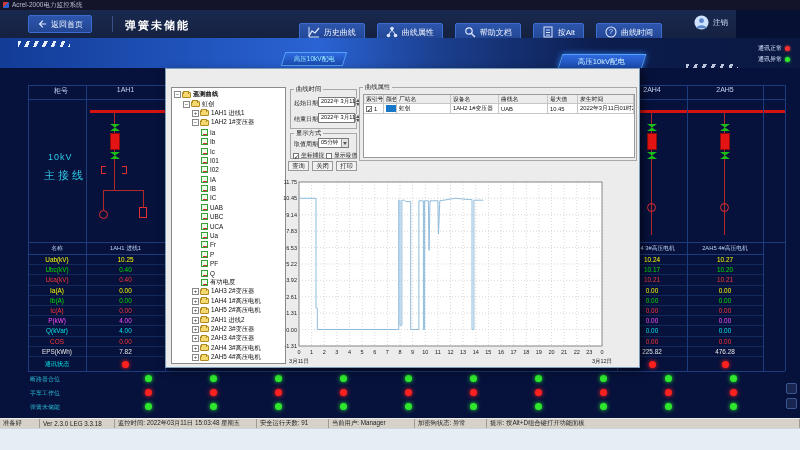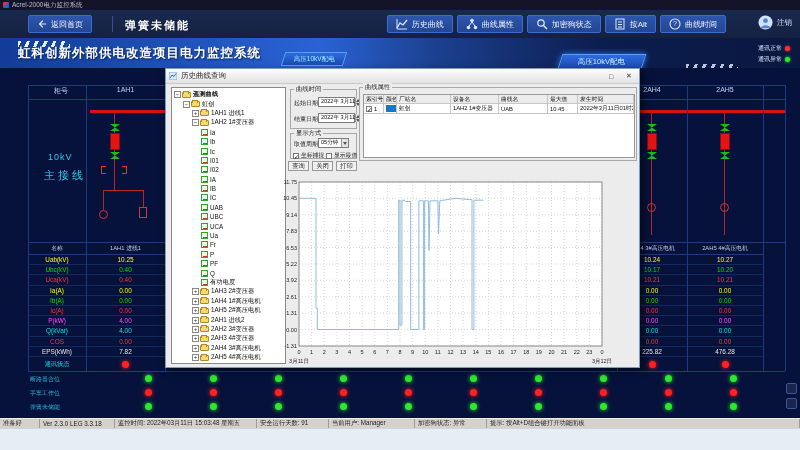--- a/index.html
+++ b/index.html
@@ -4,26 +4,26 @@
 <style>
   *{box-sizing:border-box;margin:0;padding:0}
   html,body{margin:0;overflow:hidden;background:#000}
   body{font-family:"Liberation Sans","DejaVu Sans",sans-serif}
   #screen{position:relative;width:800px;height:450px;overflow:hidden;background:#061033}
   .abs{position:absolute}
   
   #wtitle{left:0;top:0;width:800px;height:10px;background:#13132a;color:#b9bdd3;font-size:6.5px;display:flex;align-items:center;padding-left:3px;gap:3px}
   #wtitle .appico{width:6px;height:6px;background:linear-gradient(135deg,#d23a3a 50%,#2a5fd2 50%);border-radius:1px}
   
-  #appbar{left:0;top:10px;width:800px;height:28px;background:linear-gradient(180deg,#19294f,#152140)}
+  #appbar{left:0;top:10px;width:736px;height:28px;background:linear-gradient(180deg,#19294f,#152140)}
   .navbtn{display:flex;align-items:center;gap:4px;height:18px;padding:0 8px;background:linear-gradient(180deg,#2c55ac,#234693);border:1px solid #3d6cd0;border-radius:2px;color:#eef4ff;font-size:8px;font-family:inherit;cursor:pointer;white-space:nowrap}
   #backbtn{position:absolute;left:28px;top:5px}
   #brand-div{left:112px;top:6px;width:1px;height:16px;background:#3c4f86}
   #brand{left:125px;top:8px;color:#fff;font-size:11px;font-weight:bold;letter-spacing:2px}
-  #nav-list{position:absolute;right:74px;top:5px;display:flex;gap:4px}
+  #nav-list{position:absolute;right:74px;top:13px;display:flex;gap:12px}
   #userbox{position:absolute;right:8px;top:5px;display:flex;align-items:center;gap:4px;color:#d7e4ff;font-size:7.5px}
   
   #banner{left:0;top:38px;width:800px;height:30px;background:linear-gradient(90deg,#123c96 0%,#2a63d4 40%,#1b3f8e 55%,#0c1d4e 75%,#0a1840 100%)}
   .stripes{background:repeating-linear-gradient(115deg,#e8f0ff 0px,#e8f0ff 3px,transparent 3px,transparent 8px)}
   #btitle{left:18px;top:7px;color:#fff;font-size:12.5px;font-weight:bold;letter-spacing:1px;text-shadow:1px 1px 2px #06204e}
   .tabpar{transform:skewX(-18deg);background:linear-gradient(180deg,#2e6ae0,#1c4cb0);border:1px solid #57a0f5;display:flex;align-items:center;justify-content:center}
   .tabpar span{transform:skewX(18deg);color:#9bf0ff}
   #legend-box{position:absolute;right:10px;top:5px;width:56px}
   .lgitem{display:flex;align-items:center;justify-content:flex-end;gap:3px;color:#d5e4ff;font-size:6px;height:11px}
   .lgdot{width:5px;height:5px;border-radius:50%}
@@ -105,21 +105,21 @@
             <circle cx="9.5" cy="9.5" r="1.8" fill="#dbe6ff"></circle>
             <path d="M6,4 L3,8 M6,4 L9,8" stroke="#dbe6ff" stroke-width="1" fill="none"></path>
           </svg>
           <span>曲线属性</span>
         </button>
         <button class="navbtn">
           <svg width="12" height="12" viewBox="0 0 12 12">
             <circle cx="5" cy="5" r="3.2" fill="none" stroke="#dbe6ff" stroke-width="1.2"></circle>
             <line x1="7.5" y1="7.5" x2="11" y2="11" stroke="#dbe6ff" stroke-width="1.4"></line>
           </svg>
-          <span>加密狗状态</span>
+          <span>帮助文档</span>
         </button>
         <button class="navbtn">
           <svg width="12" height="12" viewBox="0 0 12 12">
             <rect x="2" y="1" width="8" height="10" fill="none" stroke="#dbe6ff" stroke-width="1"></rect>
             <line x1="4" y1="4" x2="8" y2="4" stroke="#dbe6ff"></line>
             <line x1="4" y1="6.5" x2="8" y2="6.5" stroke="#dbe6ff"></line>
             <line x1="4" y1="9" x2="8" y2="9" stroke="#dbe6ff"></line>
           </svg>
           <span>按Alt</span>
         </button>
@@ -136,21 +136,20 @@
         <circle cx="8" cy="8" r="7.5" fill="#cfe2ff"></circle>
           <circle cx="8" cy="6" r="2.6" fill="#5a86c8"></circle>
           <path d="M2.5,14 a6,5 0 0 1 11,0 Z" fill="#5a86c8"></path>
       </svg>
       <span>注销</span>
     </div>
   </div>
 
   <div class="abs" id="banner">
     <div class="abs stripes" style="left:18px;top:3px;width:52px;height:6px"></div>
-    <span class="abs" id="btitle">虹科创新外部供电改造项目电力监控系统</span>
     <div class="abs tabpar" style="left:283px;top:14px;width:62px;height:14px">
       <span style="font-size:6.5px">高压10kV配电</span>
     </div>
     <div class="abs tabpar" style="left:560px;top:16px;width:84px;height:15px;box-shadow:0 0 6px #2a7af0">
       <span style="font-size:7.5px;color:#cdf2ff">高压10kV配电</span>
     </div>
     <div class="abs stripes" style="left:686px;top:26px;width:52px;height:7px;opacity:.8"></div>
     <div id="legend-box">
         <div class="lgitem">
           <span>通讯正常</span>
@@ -314,29 +313,20 @@
       <div class="abs" style="left: 340px; top: 335px; width: 7px; height: 7px; border-radius: 50%; background: rgb(46, 232, 46); box-shadow: rgb(46, 232, 46) 0px 0px 4px;"></div>
       <div class="abs" style="left: 405px; top: 335px; width: 7px; height: 7px; border-radius: 50%; background: rgb(46, 232, 46); box-shadow: rgb(46, 232, 46) 0px 0px 4px;"></div>
       <div class="abs" style="left: 470px; top: 335px; width: 7px; height: 7px; border-radius: 50%; background: rgb(46, 232, 46); box-shadow: rgb(46, 232, 46) 0px 0px 4px;"></div>
       <div class="abs" style="left: 535px; top: 335px; width: 7px; height: 7px; border-radius: 50%; background: rgb(46, 232, 46); box-shadow: rgb(46, 232, 46) 0px 0px 4px;"></div>
       <div class="abs" style="left: 600px; top: 335px; width: 7px; height: 7px; border-radius: 50%; background: rgb(46, 232, 46); box-shadow: rgb(46, 232, 46) 0px 0px 4px;"></div>
       <div class="abs" style="left: 665px; top: 335px; width: 7px; height: 7px; border-radius: 50%; background: rgb(46, 232, 46); box-shadow: rgb(46, 232, 46) 0px 0px 4px;"></div>
       <div class="abs" style="left: 730px; top: 335px; width: 7px; height: 7px; border-radius: 50%; background: rgb(46, 232, 46); box-shadow: rgb(46, 232, 46) 0px 0px 4px;"></div>
     </div>
 
   <div class="abs" id="dlg">
-    <div id="dlg-titlebar">
-      <svg width="8" height="8" viewBox="0 0 8 8">
-          <rect x="0" y="0" width="8" height="8" fill="#dce9f8" stroke="#6d95c8" stroke-width="0.8"></rect>
-          <polyline points="1,6 3,3 5,4.5 7,1.5" fill="none" stroke="#2c6fc0" stroke-width="1"></polyline>
-        </svg>
-      <span id="dlg-title">历史曲线查询</span>
-      <span class="dlg-wbtn">□</span>
-      <span class="dlg-wbtn">✕</span>
-    </div>
     <div id="dlg-tree">
         <div class="trow" style="padding-left: 2px;">
           <span class="expbox">−</span>
           <span class="folder"></span>
           <span style="font-weight: bold;">遥测曲线</span>
         </div>
         <div class="trow" style="padding-left: 11px;">
           <span class="expbox">−</span>
           <span class="folder"></span>
           <span>虹创</span>

